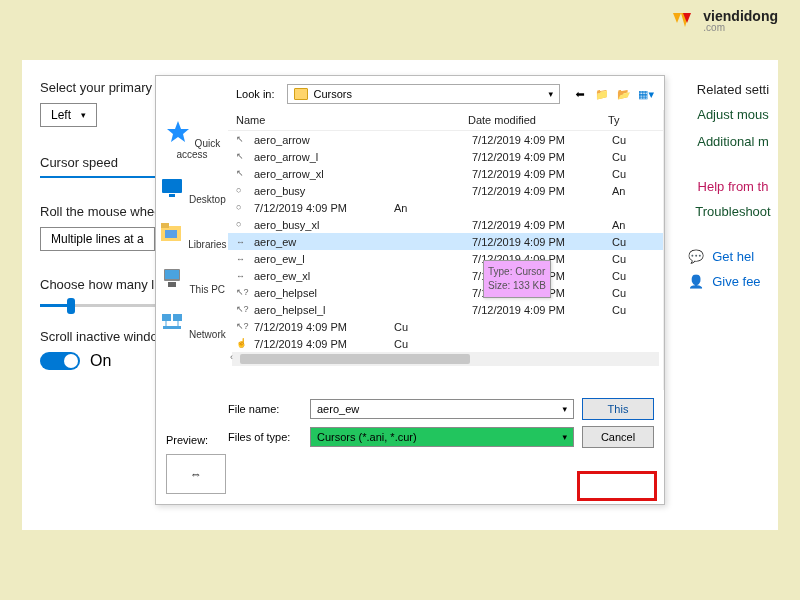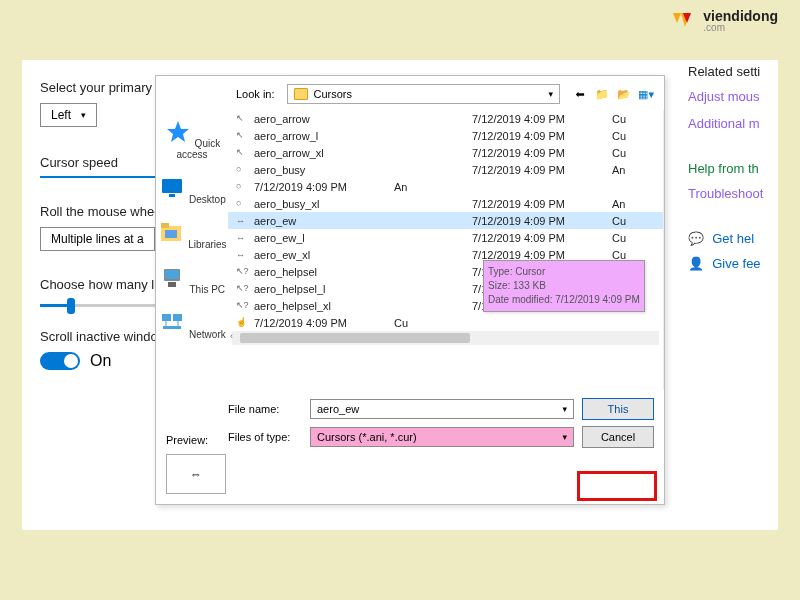--- a/index.html
+++ b/index.html
@@ -16,24 +16,24 @@
 .chev { font-size: 9px; }
 .settings-heading { font-size: 13px; color: #222; margin-top: 28px; margin-bottom: 6px; }
 .slider-line { width: 150px; height: 2px; background: #0078d4; position: relative; margin-bottom: 26px; }
 .slider-with-thumb { width: 260px; height: 3px; background: #ccc; position: relative; margin: 12px 0 22px 0; }
 .slider-fill { position: absolute; left: 0; top: 0; height: 3px; width: 30px; background: #0078d4; }
 .slider-thumb { position: absolute; left: 27px; top: -6px; width: 8px; height: 16px; background: #0078d4; border-radius: 3px; }
 .toggle-row { display: flex; align-items: center; gap: 10px; margin-top: 8px; }
 .toggle { width: 40px; height: 18px; background: #0078d4; border-radius: 9px; position: relative; }
 .toggle-knob { position: absolute; right: 2px; top: 2px; width: 14px; height: 14px; background: #fff; border-radius: 50%; }
 
-.settings-right { position: absolute; right: 0; top: 4px; width: 90px; font-size: 13px; }
+.settings-right { position: absolute; right: 0; top: 22px; width: 90px; font-size: 13px; text-align: center; }
 .settings-right .hdr { color: #222; margin-bottom: 10px; white-space: nowrap; }
-.settings-right .lnk { color: #8b5cf6; margin-bottom: 12px; white-space: nowrap; }
-.settings-right .help-hdr { color: #15803d; margin-top: 30px; margin-bottom: 10px; white-space: nowrap; }
+.settings-right .lnk { color: #14532d; margin-bottom: 12px; white-space: nowrap; }
+.settings-right .help-hdr { color: #be185d; margin-top: 30px; margin-bottom: 10px; white-space: nowrap; }
 .settings-right .icon-row { display: flex; align-items: center; gap: 8px; color: #0066cc; margin-bottom: 10px; white-space: nowrap; }
 
 
 .dialog { position: absolute; left: 155px; top: 75px; width: 510px; height: 430px; background: #fff; border: 1px solid #bbb; box-shadow: 2px 2px 6px rgba(0,0,0,.15); }
 .titlebar { display: flex; align-items: center; padding: 6px 8px; border-bottom: 1px solid #e8e8e8; }
 .titlebar-icon { width: 14px; height: 14px; margin-right: 6px; }
 .titlebar-title { font-size: 12px; flex: 1; }
 .close-x { font-size: 14px; padding: 0 6px; cursor: pointer; }
 .lookin-row { display: flex; align-items: center; padding: 8px 10px 6px 72px; gap: 6px; font-size: 11px; }
 .lookin-label { margin-right: 6px; margin-left: 8px; }
@@ -192,20 +192,25 @@
             <rect x="13" y="3" width="9" height="7" fill="#4aa3df"></rect>
             <rect x="3" y="15" width="18" height="3" fill="#4aa3df"></rect>
             <line x1="6" y1="10" x2="6" y2="15" stroke="#4aa3df"></line>
             <line x1="18" y1="10" x2="18" y2="15" stroke="#4aa3df"></line>
           </svg>
         <span>Network</span>
       </div>
     </div>
 
     <div class="filelist">
+      <div class="fl-header">
+        <div class="col-name">Name</div>
+        <div class="col-date">Date modified</div>
+        <div class="col-type">Ty</div>
+      </div>
       <div id="file-rows">
           <div class="fl-row">
             <span class="fl-icon">↖</span>
             <span class="fl-name">aero_arrow</span>
             <span class="fl-date">7/12/2019 4:09 PM</span>
             <span class="fl-type">Cu</span>
           </div>
           <div class="fl-row">
             <span class="fl-icon">↖</span>
             <span class="fl-name">aero_arrow_l</span>
@@ -260,54 +265,52 @@
             <span class="fl-type">Cu</span>
           </div>
           <div class="fl-row">
             <span class="fl-icon">↖?</span>
             <span class="fl-name">aero_helpsel_l</span>
             <span class="fl-date">7/12/2019 4:09 PM</span>
             <span class="fl-type">Cu</span>
           </div>
           <div class="fl-row">
             <span class="fl-icon">↖?</span>
-            <span class="fl-name">aero_helpsel_xl</span>
             <span class="fl-date">7/12/2019 4:09 PM</span>
             <span class="fl-type">Cu</span>
           </div>
           <div class="fl-row">
             <span class="fl-icon">☝</span>
             <span class="fl-date">7/12/2019 4:09 PM</span>
             <span class="fl-type">Cu</span>
           </div>
         </div>
       <div class="tooltip">
         <div>Type: Cursor</div>
         <div>Size: 133 KB</div>
-        <div>Date modified: 7/12/2019 4:09 PM</div>
       </div>
       <div class="hscroll">
         <span class="fl-chevl">‹</span>
         <div class="hscroll-thumb"></div>
       </div>
     </div>
   </div>
 
   <div class="bottom-fields">
     <div class="field-row">
       <span class="field-label">File name:</span>
       <div class="field-input">
         <span>aero_ew</span>
         <span class="lookin-chev" style="margin-left:auto">▾</span>
       </div>
       <button class="field-btn open">This</button>
     </div>
     <div class="field-row">
       <span class="field-label">Files of type:</span>
-      <div class="field-input" style="background:#f9a8d4">
+      <div class="field-input" style="background:#22c55e">
         <span>Cursors (*.ani, *.cur)</span>
         <span class="lookin-chev" style="margin-left:auto">▾</span>
       </div>
       <button class="field-btn">Cancel</button>
     </div>
   </div>
 
   <div class="open-highlight"></div>
 
   <div class="preview-row">

